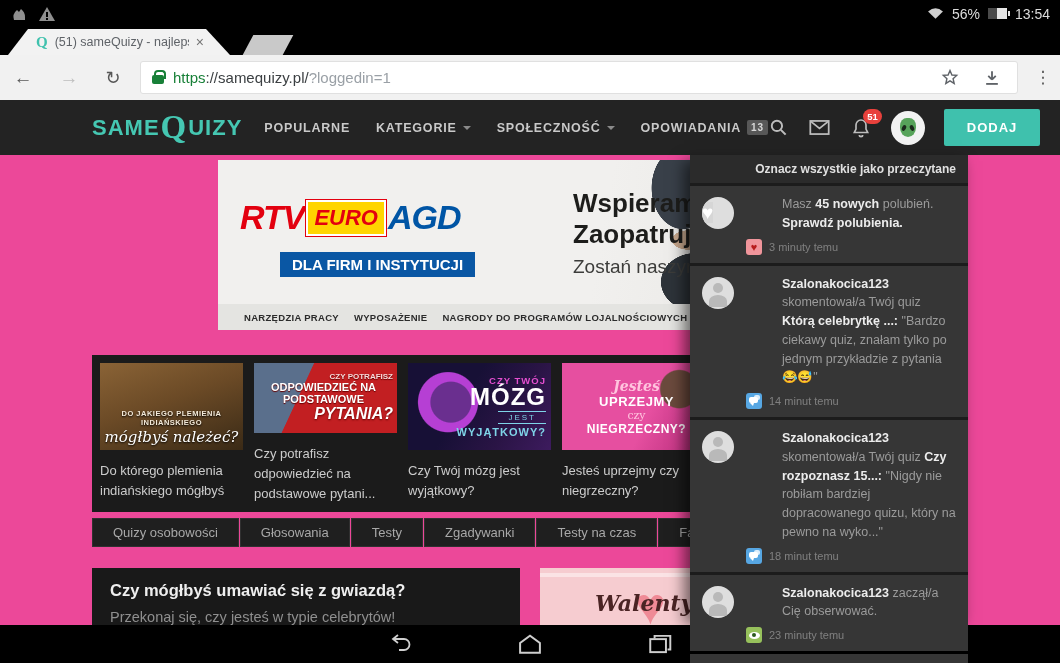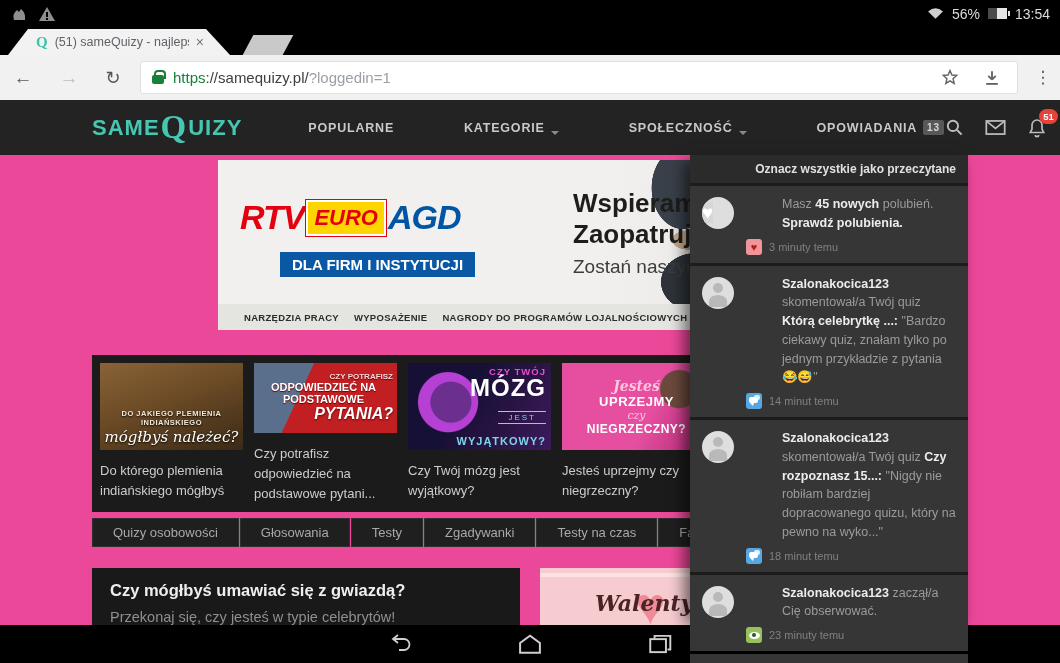--- a/index.html
+++ b/index.html
@@ -40,21 +40,21 @@
 
   
   .viewport { position:absolute; top:100px; left:0; width:1060px; height:598px; background:#ec4899; overflow:hidden; }
 
   .site-header { position:absolute; top:0; left:0; width:1060px; height:55px; background:#232323; display:flex; align-items:center; padding-left:92px; }
   .logo { color:#45c7b2; font-weight:bold; letter-spacing:1px; display:flex; align-items:center; margin-right:22px; }
   .logo .p1 { font-size:22px; text-transform:uppercase; }
   .logo .p2 { font-size:33px; font-family:"Liberation Serif", serif; margin:0 1px; }
   .logo .p3 { font-size:22px; text-transform:uppercase; }
   .main-nav { display:flex; align-items:center; gap:26px; }
-  .nav-item { color:#c9c9c9; font-size:12.5px; font-weight:bold; letter-spacing:0.8px; display:flex; align-items:flex-end; gap:6px;margin-left:44px; }
+  .nav-item { color:#c9c9c9; font-size:12.5px; font-weight:bold; letter-spacing:0.8px; display:flex; align-items:center; gap:6px; }
   .caret { width:0; height:0; border-left:4px solid transparent; border-right:4px solid transparent; border-top:4px solid #8a8a8a; margin-top:1px; }
   .nav-badge { background:#585858; color:#d8d8d8; font-size:10px; padding:2px 4px; border-radius:2px; font-weight:bold; }
   .header-right { margin-left:auto; margin-right:97px; display:flex; align-items:center; gap:19px; }
   .hicon { position:relative; width:22px; height:22px; display:flex; align-items:center; justify-content:center; }
   .bell-badge { position:absolute; top:-8px; right:-10px; background:#e8413c; color:#fff; font-size:9.5px; font-weight:bold; padding:2px 4px; border-radius:8px; }
   .avatar { width:34px; height:34px; border-radius:50%; background:#f2f2f2; position:relative; overflow:hidden; }
   .alien { position:absolute; left:9px; top:7px; width:16px; height:19px; background:#57a35a; border-radius:50% 50% 60% 60%; }
   .alien:before, .alien:after { content:""; position:absolute; top:7px; width:4px; height:6px; background:#1c2a1c; border-radius:50%; }
   .alien:before { left:2px; transform:rotate(25deg); }
   .alien:after { right:2px; transform:rotate(-25deg); }
@@ -86,26 +86,26 @@
   .img1 { background:linear-gradient(160deg, #8a6336 0%, #6b4a26 45%, #3a2a16 100%); }
   .img1 .l1 { color:#f3e9d8; font-size:7.5px; font-weight:bold; letter-spacing:0.5px; text-shadow:0 1px 2px #000; }
   .img1 .l2 { color:#fff; font-size:15px; font-style:italic; font-family:"DejaVu Serif", serif; text-shadow:0 1px 2px #000; margin:1px 0 4px; }
   .img2 { background:linear-gradient(115deg, #5a6f8c 0 34%, #c21f22 34.5%); justify-content:center; align-items:flex-end; padding-right:4px; }
   .img2 .l1 { color:#f6d9d9; font-size:8px; font-weight:bold; text-shadow:0 1px 1px #600;padding-left:39px; }
   .img2 .l2 { color:#fff; font-size:11px; font-weight:bold; text-shadow:0 1px 1px #600; }
   .img2 .l3 { color:#fff; font-size:16px; font-weight:bold; font-style:italic; text-shadow:0 1px 2px #600; }
   .img3 { background:radial-gradient(circle at 30% 45%, #6a2f8f 0 18%, transparent 19%), radial-gradient(circle at 28% 45%, #b63fd4 0 26%, transparent 27%), linear-gradient(120deg, #171036 0 40%, #2a1445 70%, #3d1b5e 100%); justify-content:center; align-items:flex-end; padding-right:5px; }
   .img3 .l1 { color:#e54fd0; font-size:9.5px; font-weight:bold; letter-spacing:1px; }
   .img3 .l2 { color:#fff; font-size:24px; font-weight:bold; letter-spacing:1px; line-height:0.95; }
-  .img3 .l3 { color:#7fd4e8; font-size:8px; letter-spacing:2px; border-top:1px solid #7fd4e8; border-bottom:1px solid #7fd4e8; padding:1px 10px; margin:11px 0; }
+  .img3 .l3 { color:#7fd4e8; font-size:8px; letter-spacing:2px; border-top:1px solid #7fd4e8; border-bottom:1px solid #7fd4e8; padding:1px 10px; margin:2px 0; }
   .img3 .l4 { color:#7fd4e8; font-size:11px; font-weight:bold; letter-spacing:1px; }
   .img4 { background:radial-gradient(circle at 82% 30%, #6b4a3d 0 14%, transparent 15%), linear-gradient(115deg, #e64fa0 0 60%, #b42a78 100%); justify-content:center; align-items:center; padding-left:6px; }
   .img4 .l1 { color:#ffc4de; font-size:14px; font-style:italic; font-family:"DejaVu Serif", serif; font-weight:bold; }
   .img4 .l2 { color:#fff; font-size:13px; font-weight:bold; letter-spacing:0.5px; }
-  .img4 .l3 { color:#ffc4de; font-size:11px; font-style:italic; font-family:"DejaVu Serif", serif; }
+  .img4 .l3 { color:#ffc4de; font-size:11px; font-family:"DejaVu Serif", serif; }
   .img4 .l4 { color:#fff; font-size:12px; font-weight:bold; letter-spacing:0.5px; }
 
   
   .filters { position:absolute; top:418px; left:92px; display:flex; gap:1px; }
   .filter { background:#1f1f1f; border:1px solid #303030; color:#a8a8a8; font-size:13px; padding:6px 20px; white-space:nowrap; }
 
   
   .promo { position:absolute; top:468px; left:92px; width:428px; height:57px; background:#191919; padding:13px 18px; }
   .promo-title { color:#efefef; font-size:16.5px; font-weight:bold; }
   .promo-sub { color:#8f8f8f; font-size:14.5px; margin-top:9px; }

